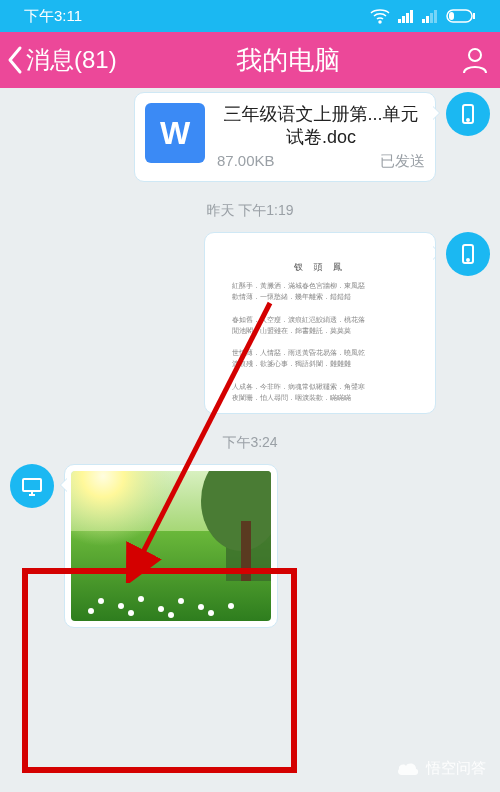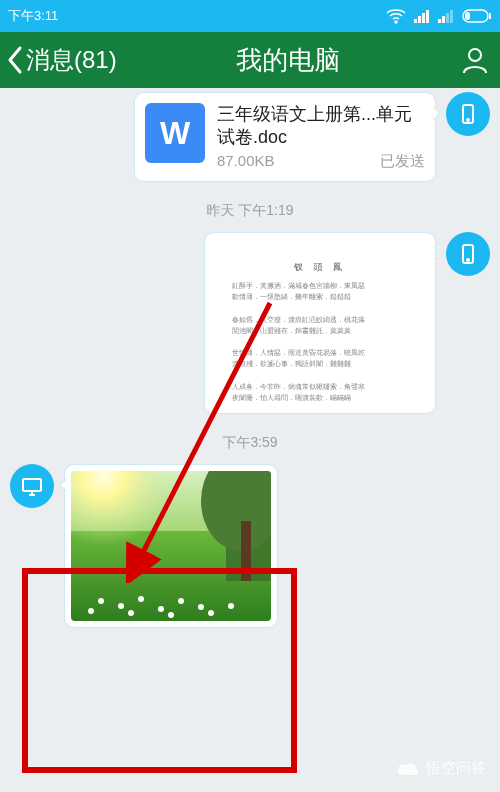--- a/index.html
+++ b/index.html
@@ -10,28 +10,28 @@
       font-family: -apple-system, "PingFang SC", "Microsoft YaHei", sans-serif;
       overflow: hidden;
       position: relative;
     }
     .status-bar {
       height: 32px;
       background: #1bb8f2;
       display: flex;
       align-items: center;
       justify-content: space-between;
-      padding: 0 8px;
+      padding: 0 24px;
       color: #fff;
-      font-size: 13px;
+      font-size: 15px;
     }
     .status-right { display: flex; align-items: center; gap: 8px; }
     .header {
       height: 56px;
-      background: #15803d;
+      background: #ec4899;
       display: flex;
       align-items: center;
       justify-content: space-between;
       padding: 0 10px 0 6px;
       color: #fff;
     }
     .back-group {
       display: flex;
       align-items: center;
       gap: 2px;
@@ -116,21 +116,21 @@
       background: #3b8af5;
       border-radius: 6px;
       display: flex;
       align-items: center;
       justify-content: center;
       color: #fff;
       font-size: 32px;
       font-weight: bold;
     }
     .file-info { flex: 1; display: flex; flex-direction: column; }
-    .file-name { font-size: 18px; color: #222; line-height: 1.3; }
+    .file-name { font-size: 18px; color: #222; line-height: 1.3; text-align: center; }
     .file-meta { display: flex; justify-content: space-between; margin-top: 2px; font-size: 15px; color: #9aa0a6; }
     .timestamp {
       text-align: center;
       color: #9aa0a6;
       font-size: 14px;
       padding: 16px 0 8px;
     }
     .doc-preview {
       width: 200px;
       height: 150px;
@@ -267,21 +267,21 @@
       </div>
     </div>
     <div class="avatar">
       <svg viewBox="0 0 24 24" fill="none" stroke="#fff" stroke-width="2">
         <rect x="7" y="3" width="10" height="18" rx="2"></rect>
           <circle cx="12" cy="18" r="1" fill="#fff"></circle>
       </svg>
     </div>
   </div>
 
-  <div class="timestamp">下午3:59</div>
+  <div class="timestamp">下午3:24</div>
 
   <div class="msg-row left">
     <div class="avatar">
       <svg viewBox="0 0 24 24" fill="none" stroke="#fff" stroke-width="2">
         <rect x="3" y="5" width="18" height="12" rx="1"></rect>
           <path d="M9 21h6M12 17v4"></path>
       </svg>
     </div>
     <div class="bubble left image-bubble" style="padding:6px;">
       <div class="photo">

